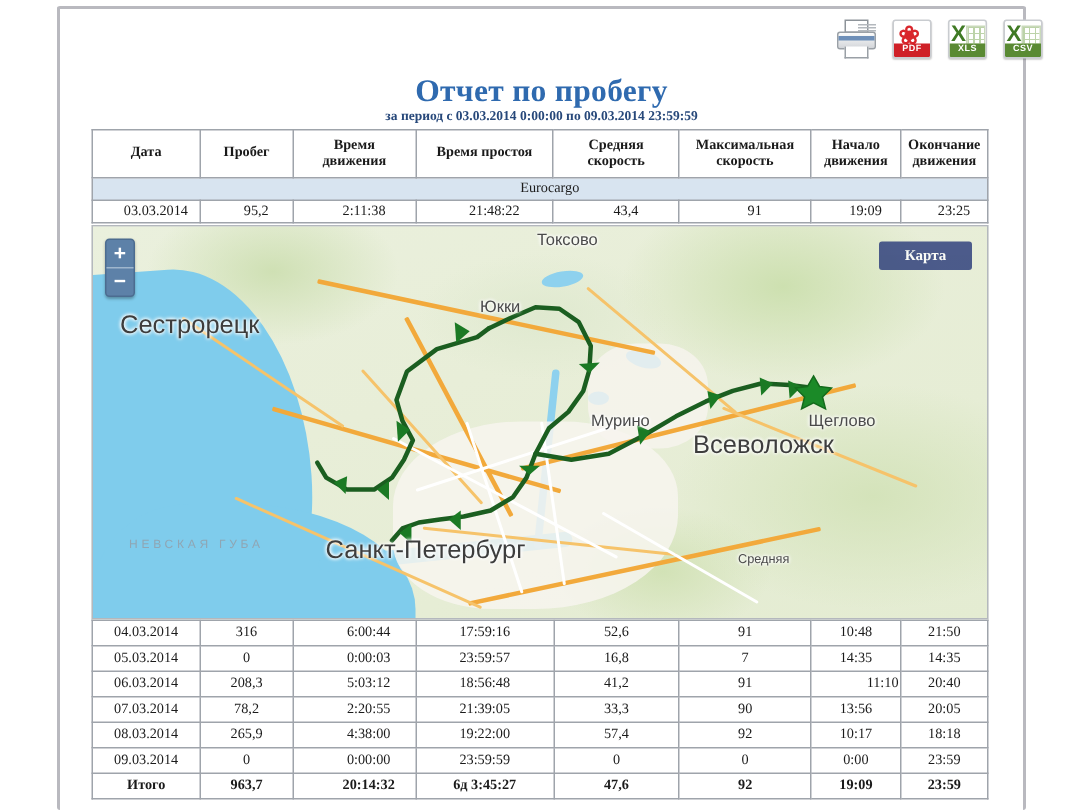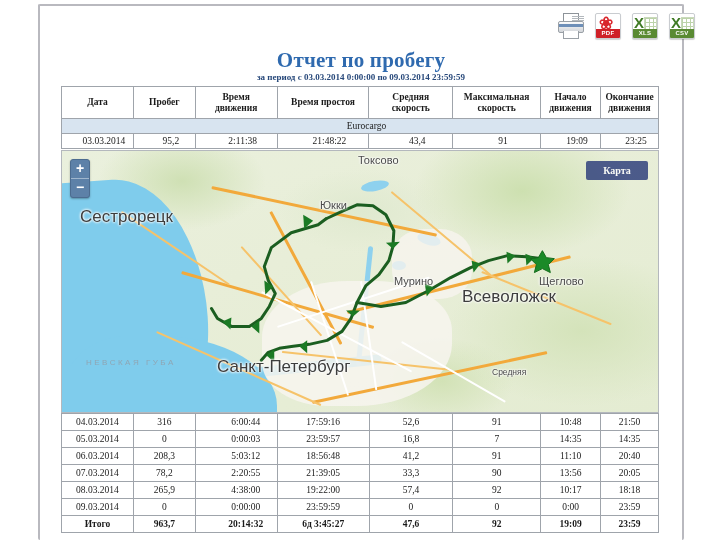--- a/index.html
+++ b/index.html
@@ -554,21 +554,21 @@
           <td class="c-start" style="border: 1px solid rgb(159, 164, 171); text-align: center; height: 14px; line-height: 14px; width: 60px;">14:35</td>
           <td class="c-end" style="border: 1px solid rgb(159, 164, 171); text-align: center; height: 14px; line-height: 14px; width: 58px;">14:35</td>
         </tr>
         <tr>
           <td class="c-date" style="border: 1px solid rgb(159, 164, 171); text-align: center; height: 14px; line-height: 14px; width: 72px;">06.03.2014</td>
           <td class="c-dist" style="border: 1px solid rgb(159, 164, 171); text-align: center; height: 14px; line-height: 14px; width: 62px;">208,3</td>
           <td class="c-move" style="border: 1px solid rgb(159, 164, 171); text-align: center; height: 14px; line-height: 14px; width: 82px;">5:03:12</td>
           <td class="c-idle" style="border: 1px solid rgb(159, 164, 171); text-align: center; height: 14px; line-height: 14px; width: 92px;">18:56:48</td>
           <td class="c-avg" style="border: 1px solid rgb(159, 164, 171); text-align: center; height: 14px; line-height: 14px; width: 84px;">41,2</td>
           <td class="c-max" style="border: 1px solid rgb(159, 164, 171); text-align: center; height: 14px; line-height: 14px; width: 88px;">91</td>
-          <td class="c-start" style="border: 1px solid rgb(159, 164, 171); text-align: center; height: 14px; line-height: 14px; width: 60px;">11:10</td>
+          <td class="c-start" style="border: 1px solid rgb(159, 164, 171); text-align: right; height: 14px; line-height: 14px; width: 60px;">11:10</td>
           <td class="c-end" style="border: 1px solid rgb(159, 164, 171); text-align: center; height: 14px; line-height: 14px; width: 58px;">20:40</td>
         </tr>
         <tr>
           <td class="c-date" style="border: 1px solid rgb(159, 164, 171); text-align: center; height: 14px; line-height: 14px; width: 72px;">07.03.2014</td>
           <td class="c-dist" style="border: 1px solid rgb(159, 164, 171); text-align: center; height: 14px; line-height: 14px; width: 62px;">78,2</td>
           <td class="c-move" style="border: 1px solid rgb(159, 164, 171); text-align: center; height: 14px; line-height: 14px; width: 82px;">2:20:55</td>
           <td class="c-idle" style="border: 1px solid rgb(159, 164, 171); text-align: center; height: 14px; line-height: 14px; width: 92px;">21:39:05</td>
           <td class="c-avg" style="border: 1px solid rgb(159, 164, 171); text-align: center; height: 14px; line-height: 14px; width: 84px;">33,3</td>
           <td class="c-max" style="border: 1px solid rgb(159, 164, 171); text-align: center; height: 14px; line-height: 14px; width: 88px;">90</td>
           <td class="c-start" style="border: 1px solid rgb(159, 164, 171); text-align: center; height: 14px; line-height: 14px; width: 60px;">13:56</td>

